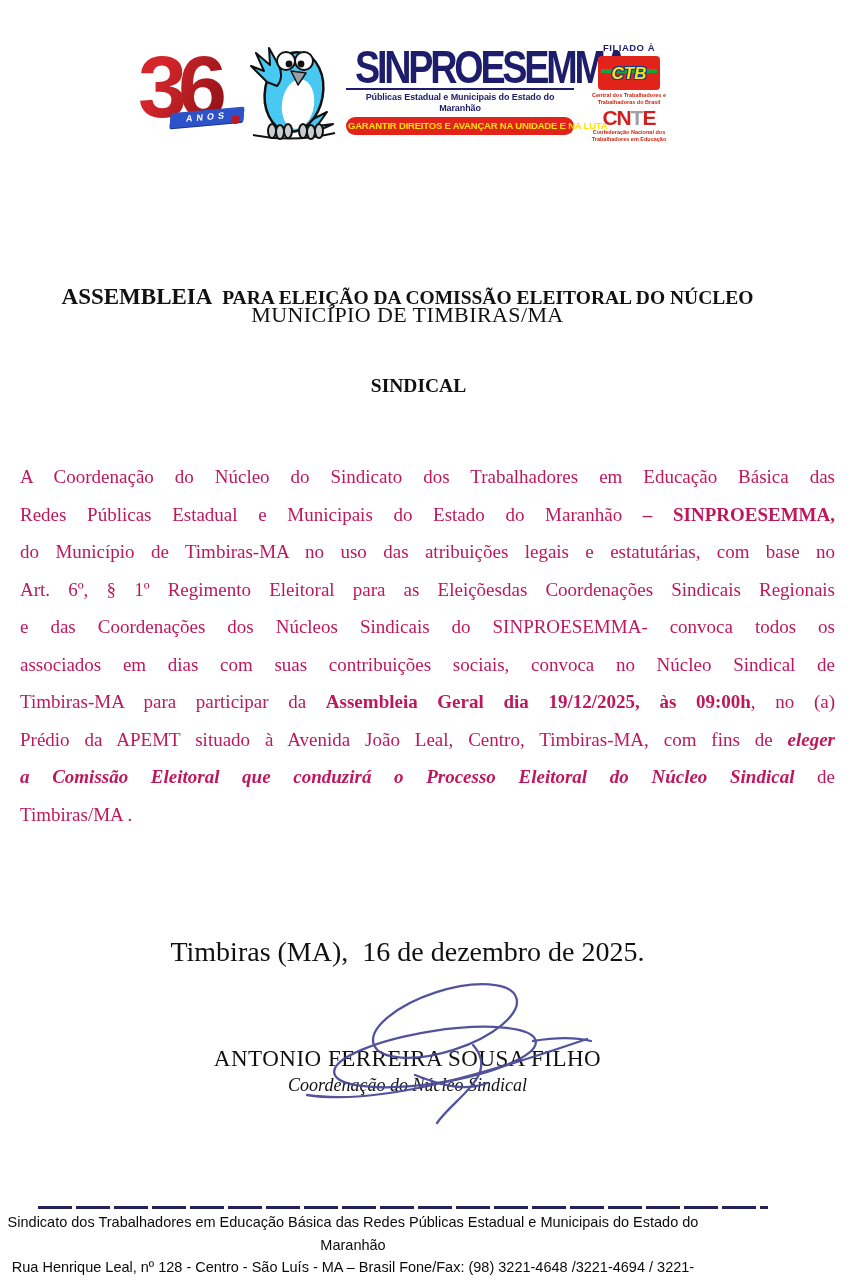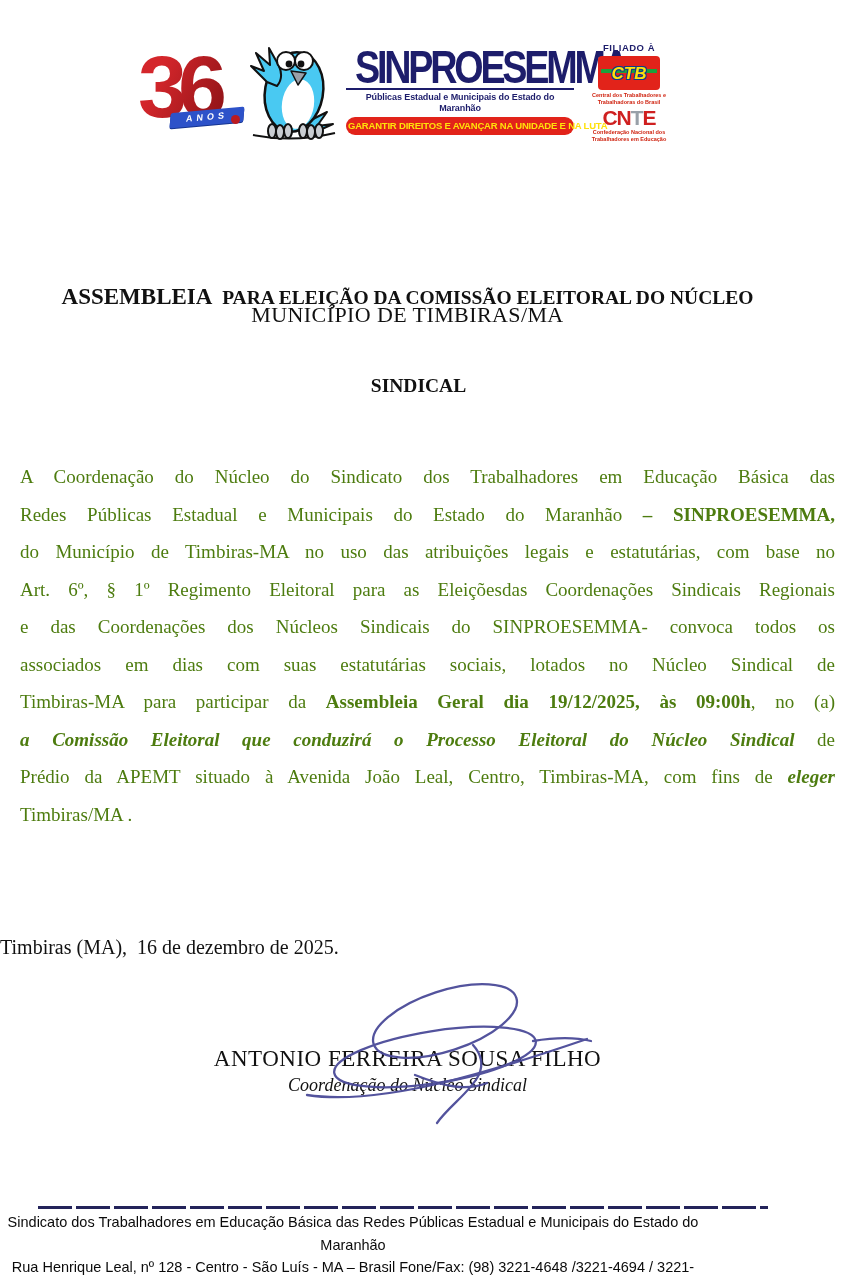--- a/index.html
+++ b/index.html
@@ -38,28 +38,28 @@
 
   
   .h1{position:absolute;top:172px;left:0;width:815px;text-align:center;font-weight:700;
       font-size:22px;letter-spacing:0.3px;white-space:pre-wrap;}
   .h2{position:absolute;top:224px;left:0;width:815px;text-align:center;font-weight:700;line-height:29px;white-space:pre-wrap;}
   .h2a{font-size:23px;} .h2b{font-size:19.5px;} .h2c{font-size:19.5px;padding-left:22px;}
   .h3{position:absolute;top:302px;left:0;width:815px;text-align:center;font-weight:400;
       font-size:22px;letter-spacing:0.4px;}
 
   
-  .bodytext{position:absolute;top:458px;left:20px;width:815px;font-size:19px;color:#4d7c0f;}
+  .bodytext{position:absolute;top:458px;left:20px;width:815px;font-size:19px;color:#be185d;}
   .bline{text-align:justify;text-align-last:justify;line-height:37.5px;height:37.5px;overflow:visible;}
   .bline.last{text-align-last:left;}
   .seg-b{font-weight:700;margin-top:8px;}
   .seg-bi{font-weight:700;font-style:italic;}
 
   
-  .dateline{position:absolute;top:936px;left:0;width:815px;text-align:left;font-size:20px;white-space:pre-wrap;}
+  .dateline{position:absolute;top:936px;left:0;width:815px;text-align:center;font-size:28px;white-space:pre-wrap;}
   .signer{position:absolute;top:1046px;left:0;width:815px;text-align:center;font-size:23px;letter-spacing:0.5px;z-index:2;}
   .role{position:absolute;top:1075px;left:0;width:815px;text-align:center;font-size:18px;font-style:italic;z-index:2;}
   .sig-svg{position:absolute;left:295px;top:977px;width:300px;height:148px;z-index:3;pointer-events:none;}
 
   
   .footer-divider{position:absolute;top:1206px;left:38px;width:730px;height:2.5px;
       background:repeating-linear-gradient(90deg,#23235a 0 34px,transparent 34px 38px);}
   .footer{position:absolute;top:1211px;left:0;width:706px;text-align:center;
       font-family:"Liberation Sans",sans-serif;font-size:14.5px;line-height:22.5px;color:#0b0b0b;}
 </style>
@@ -121,24 +121,24 @@
     <div class="h2c">SINDICAL</div>
   </div>
   <div class="h3">MUNICÍPIO DE TIMBIRAS/MA</div>
 
   <div class="bodytext">
     <div class="bline"><span class="seg-r">A Coordenação do Núcleo do Sindicato dos Trabalhadores em Educação Básica das</span></div>
     <div class="bline"><span class="seg-r">Redes Públicas Estadual e Municipais do Estado do Maranhão </span><span class="seg-b">– SINPROESEMMA,</span></div>
     <div class="bline"><span class="seg-r">do Município de Timbiras-MA no uso das atribuições legais e estatutárias, com base no</span></div>
     <div class="bline"><span class="seg-r">Art. 6º, § 1º Regimento Eleitoral para as Eleiçõesdas Coordenações Sindicais Regionais</span></div>
     <div class="bline"><span class="seg-r">e das Coordenações dos Núcleos Sindicais do SINPROESEMMA- convoca todos os</span></div>
-    <div class="bline"><span class="seg-r">associados em dias com suas estatutárias sociais, lotados no Núcleo Sindical de</span></div>
+    <div class="bline"><span class="seg-r">associados em dias com suas contribuições sociais, convoca no Núcleo Sindical de</span></div>
     <div class="bline"><span class="seg-r">Timbiras-MA para participar da </span><span class="seg-b">Assembleia Geral dia 19/12/2025, às 09:00h</span><span class="seg-r">, no (a)</span></div>
+    <div class="bline"><span class="seg-r">Prédio da APEMT situado à Avenida João Leal, Centro, Timbiras-MA, com fins de </span><span class="seg-bi">eleger</span></div>
     <div class="bline"><span class="seg-bi">a Comissão Eleitoral que conduzirá o Processo Eleitoral do Núcleo Sindical</span><span class="seg-r"> de</span></div>
-    <div class="bline"><span class="seg-r">Prédio da APEMT situado à Avenida João Leal, Centro, Timbiras-MA, com fins de </span><span class="seg-bi">eleger</span></div>
     <div class="bline last"><span class="seg-r">Timbiras/MA .</span></div>
   </div>
 
   <div class="dateline">Timbiras (MA),  16 de dezembro de 2025.</div>
 
   <svg class="sig-svg" viewBox="0 0 300 148">
     <g fill="none" stroke="#4a4a98" stroke-width="2.3" opacity="0.95" stroke-linecap="round">
       <ellipse cx="150" cy="44" rx="75" ry="30" transform="rotate(-18 150 44)"></ellipse>
       <ellipse cx="140" cy="80" rx="102" ry="26" transform="rotate(-9 140 80)"></ellipse>
       <path d="M12 118 C 90 130, 210 90, 292 62"></path>

